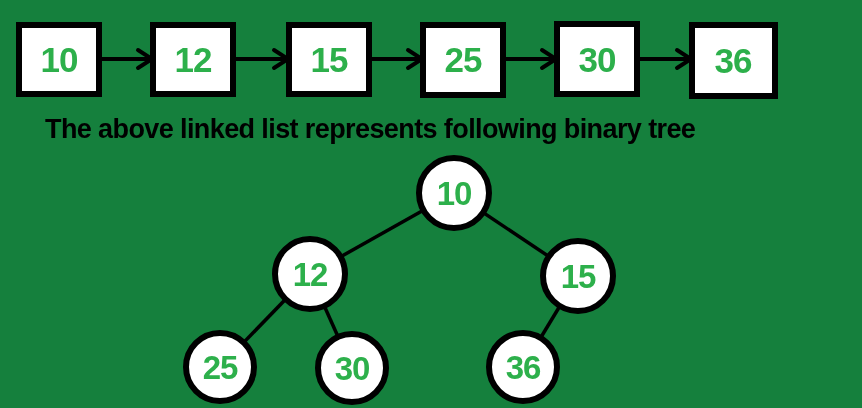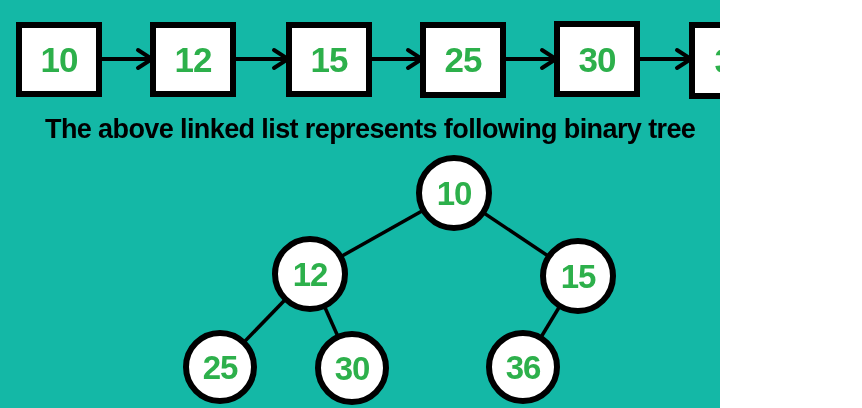--- a/index.html
+++ b/index.html
@@ -3,23 +3,23 @@
 <meta charset="utf-8">
 <style>
   html, body {
     margin: 0;
     padding: 0;
     background: #ffffff;
     font-family: "Liberation Sans", sans-serif;
   }
   .stage {
     position: relative;
-    width: 720px;
+    width: 862px;
     height: 408px;
-    background: #14b8a6;
+    background: #15803d;
     overflow: hidden;
   }
   svg { display: block; }
   .box {
     fill: #ffffff;
     stroke: #000000;
     stroke-width: 6;
   }
   .num {
     font-family: "Liberation Sans", sans-serif;

